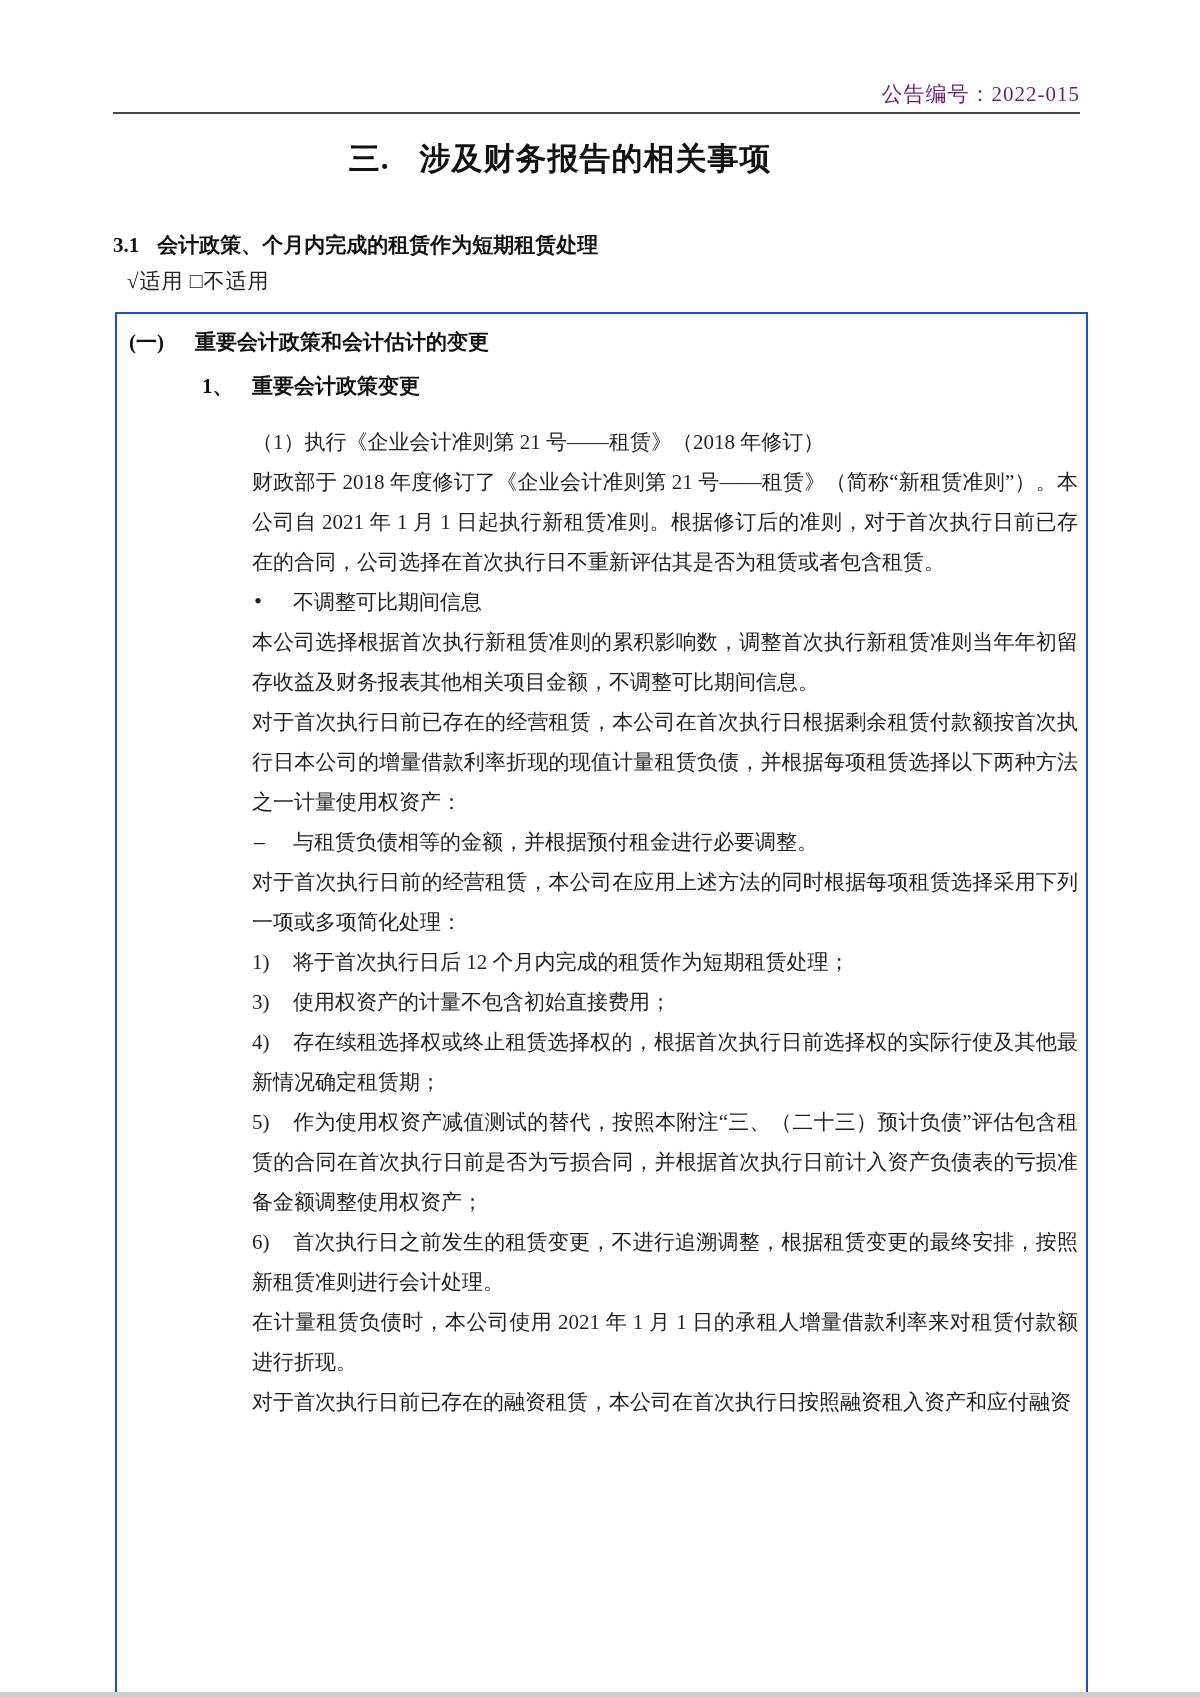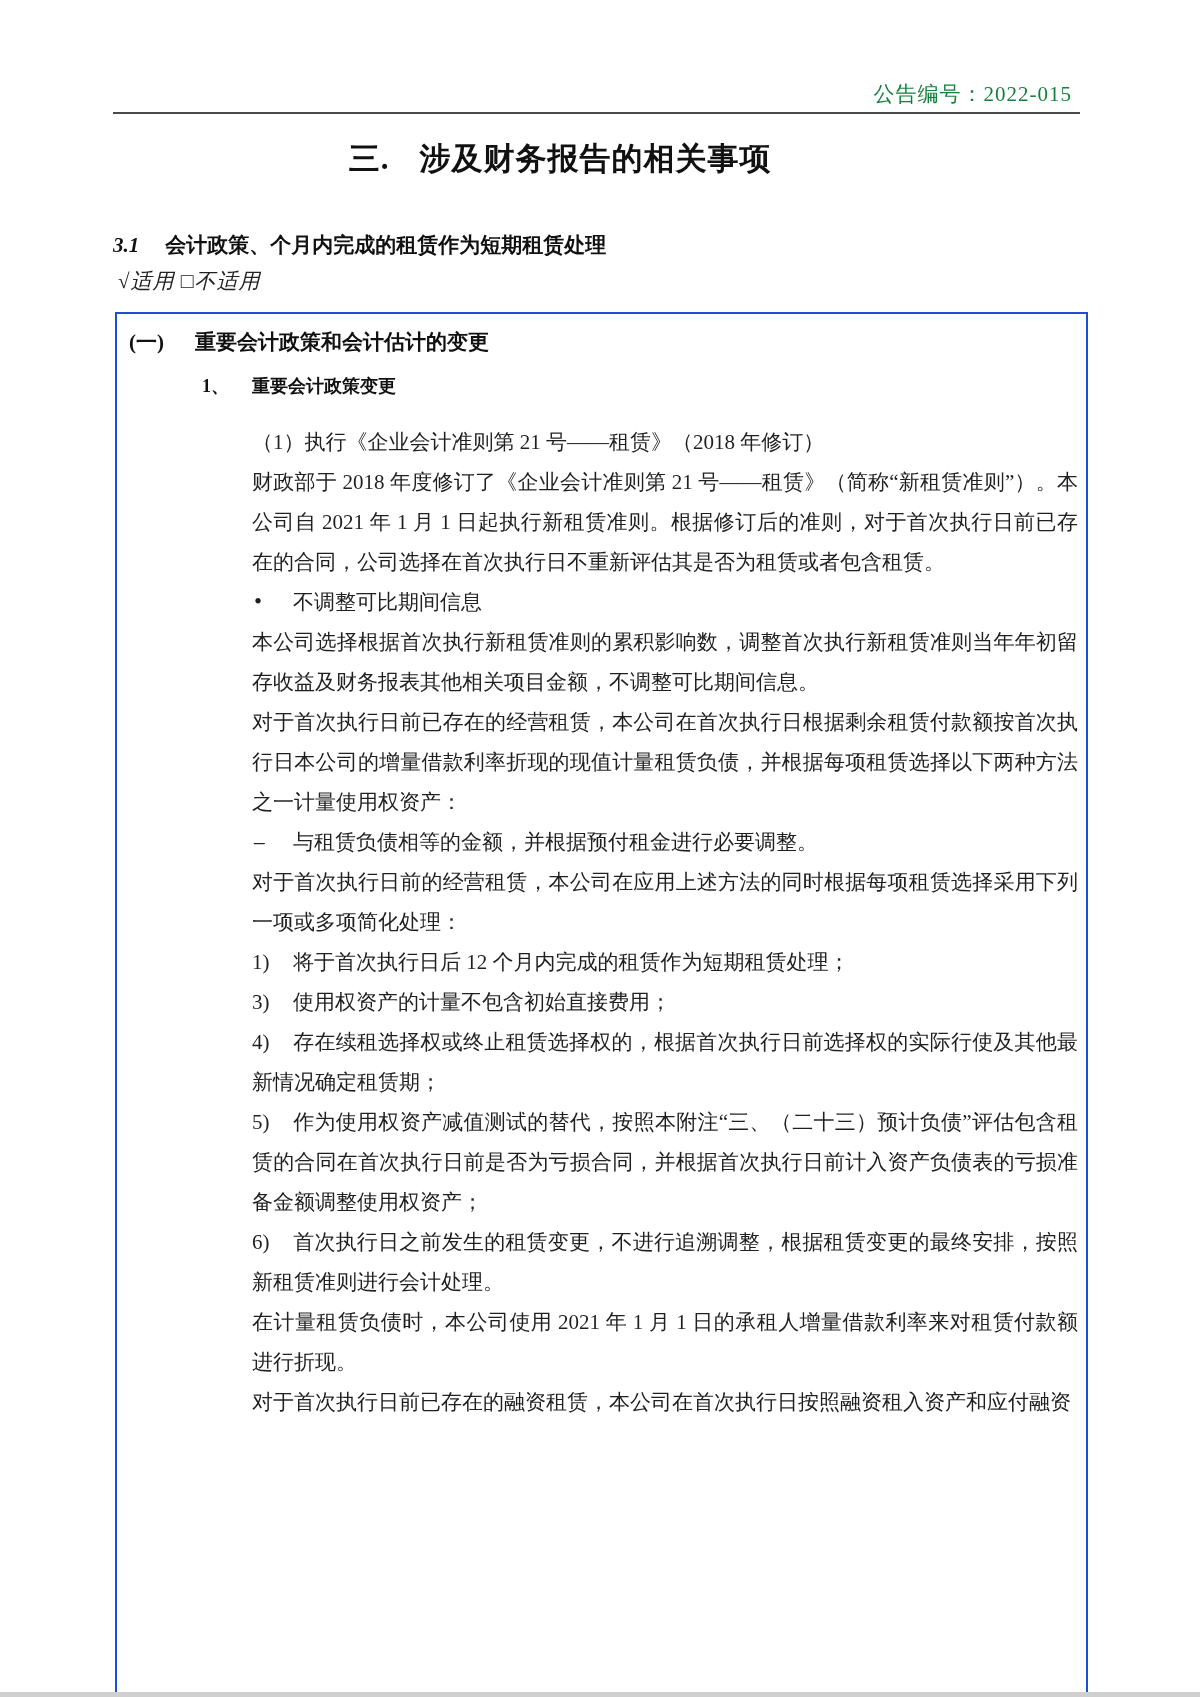--- a/index.html
+++ b/index.html
@@ -8,64 +8,64 @@
     background:#ffffff;
     font-family:"Liberation Serif","DejaVu Serif",serif;
     color:#1f1f1f;
     position:relative;
     overflow:hidden;
   }
   .page { position:absolute; inset:0; }
 
   
   .announce-no {
-    position:absolute; top:80px; right:128px;
-    font-size:21px; letter-spacing:1px; color:#15803d;
+    position:absolute; top:80px; right:120px;
+    font-size:21px; letter-spacing:1px; color:#701a75;
   }
   .head-rule {
     position:absolute; top:112px; left:113px; width:967px; height:2px;
     background:#4a4a4a;
   }
 
   
   .doc-title {
     position:absolute; top:138px; left:0; width:1120px;
     text-align:center; font-weight:bold; font-size:31px; color:#111;
     letter-spacing:1px;
   }
   .doc-title .tnum { margin-right:30px; }
 
   
   .sec31 {
     position:absolute; top:231px; left:113px;
     font-weight:bold; font-size:21px; color:#111;
   }
-  .sec31 .slabel { margin-right:26px;font-style:italic; }
+  .sec31 .slabel { margin-right:18px; }
   .applicability {
-    position:absolute; top:267px; left:118px;
-    font-size:21px; color:#222; letter-spacing:1px;font-style:italic;
+    position:absolute; top:267px; left:127px;
+    font-size:21px; color:#222; letter-spacing:1px;
   }
 
   
   .policy-box {
     position:absolute; top:312px; left:115px;
     width:973px; height:1404px;
     border:2px solid #1d4ed8;
     box-sizing:border-box;
     overflow:hidden;
     background:#fff;
   }
   .box-h1 {
     margin:8px 0 0 12px; line-height:40px;
     font-weight:bold; font-size:21px; color:#111;
   }
   .box-h1 .hmark { display:inline-block; width:66px; }
   .box-h2 {
     margin:4px 0 0 85px; line-height:40px;
-    font-weight:bold; font-size:18px; color:#111;
+    font-weight:bold; font-size:21px; color:#111;
   }
   .box-h2 .hmark { display:inline-block; width:50px; }
 
   .box-content {
     margin:16px 0 0 135px; width:826px;
     font-size:21px; line-height:40px; color:#1f1f1f;
   }
   .box-content p {
     margin:0;
     text-align:justify;

